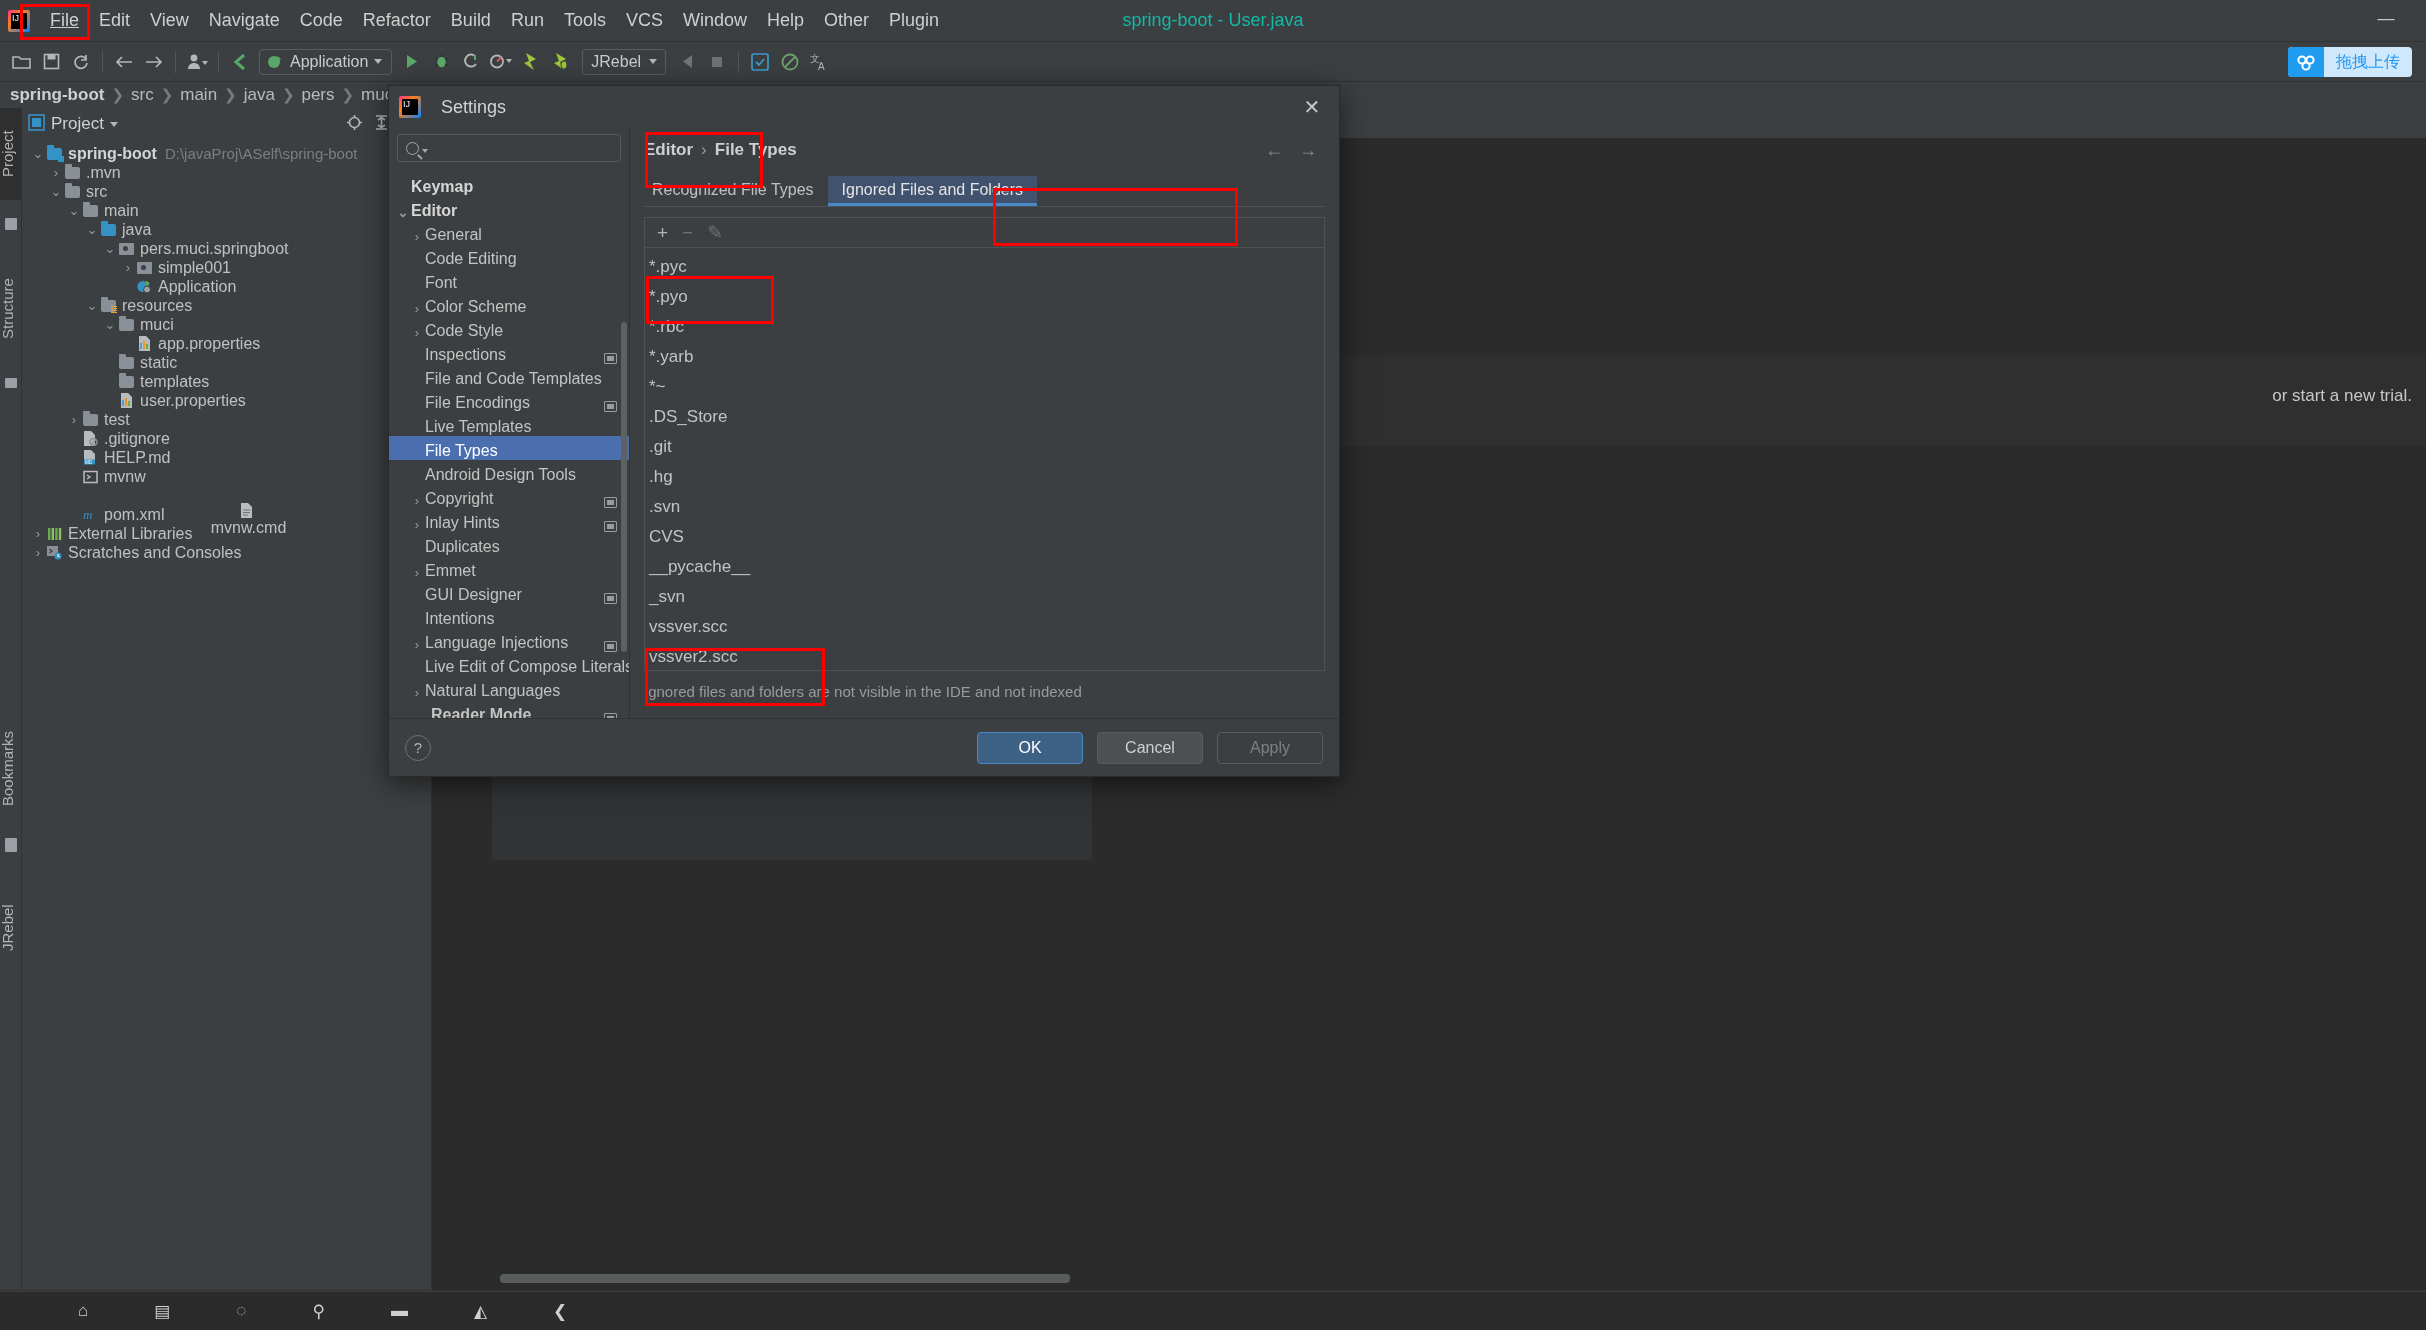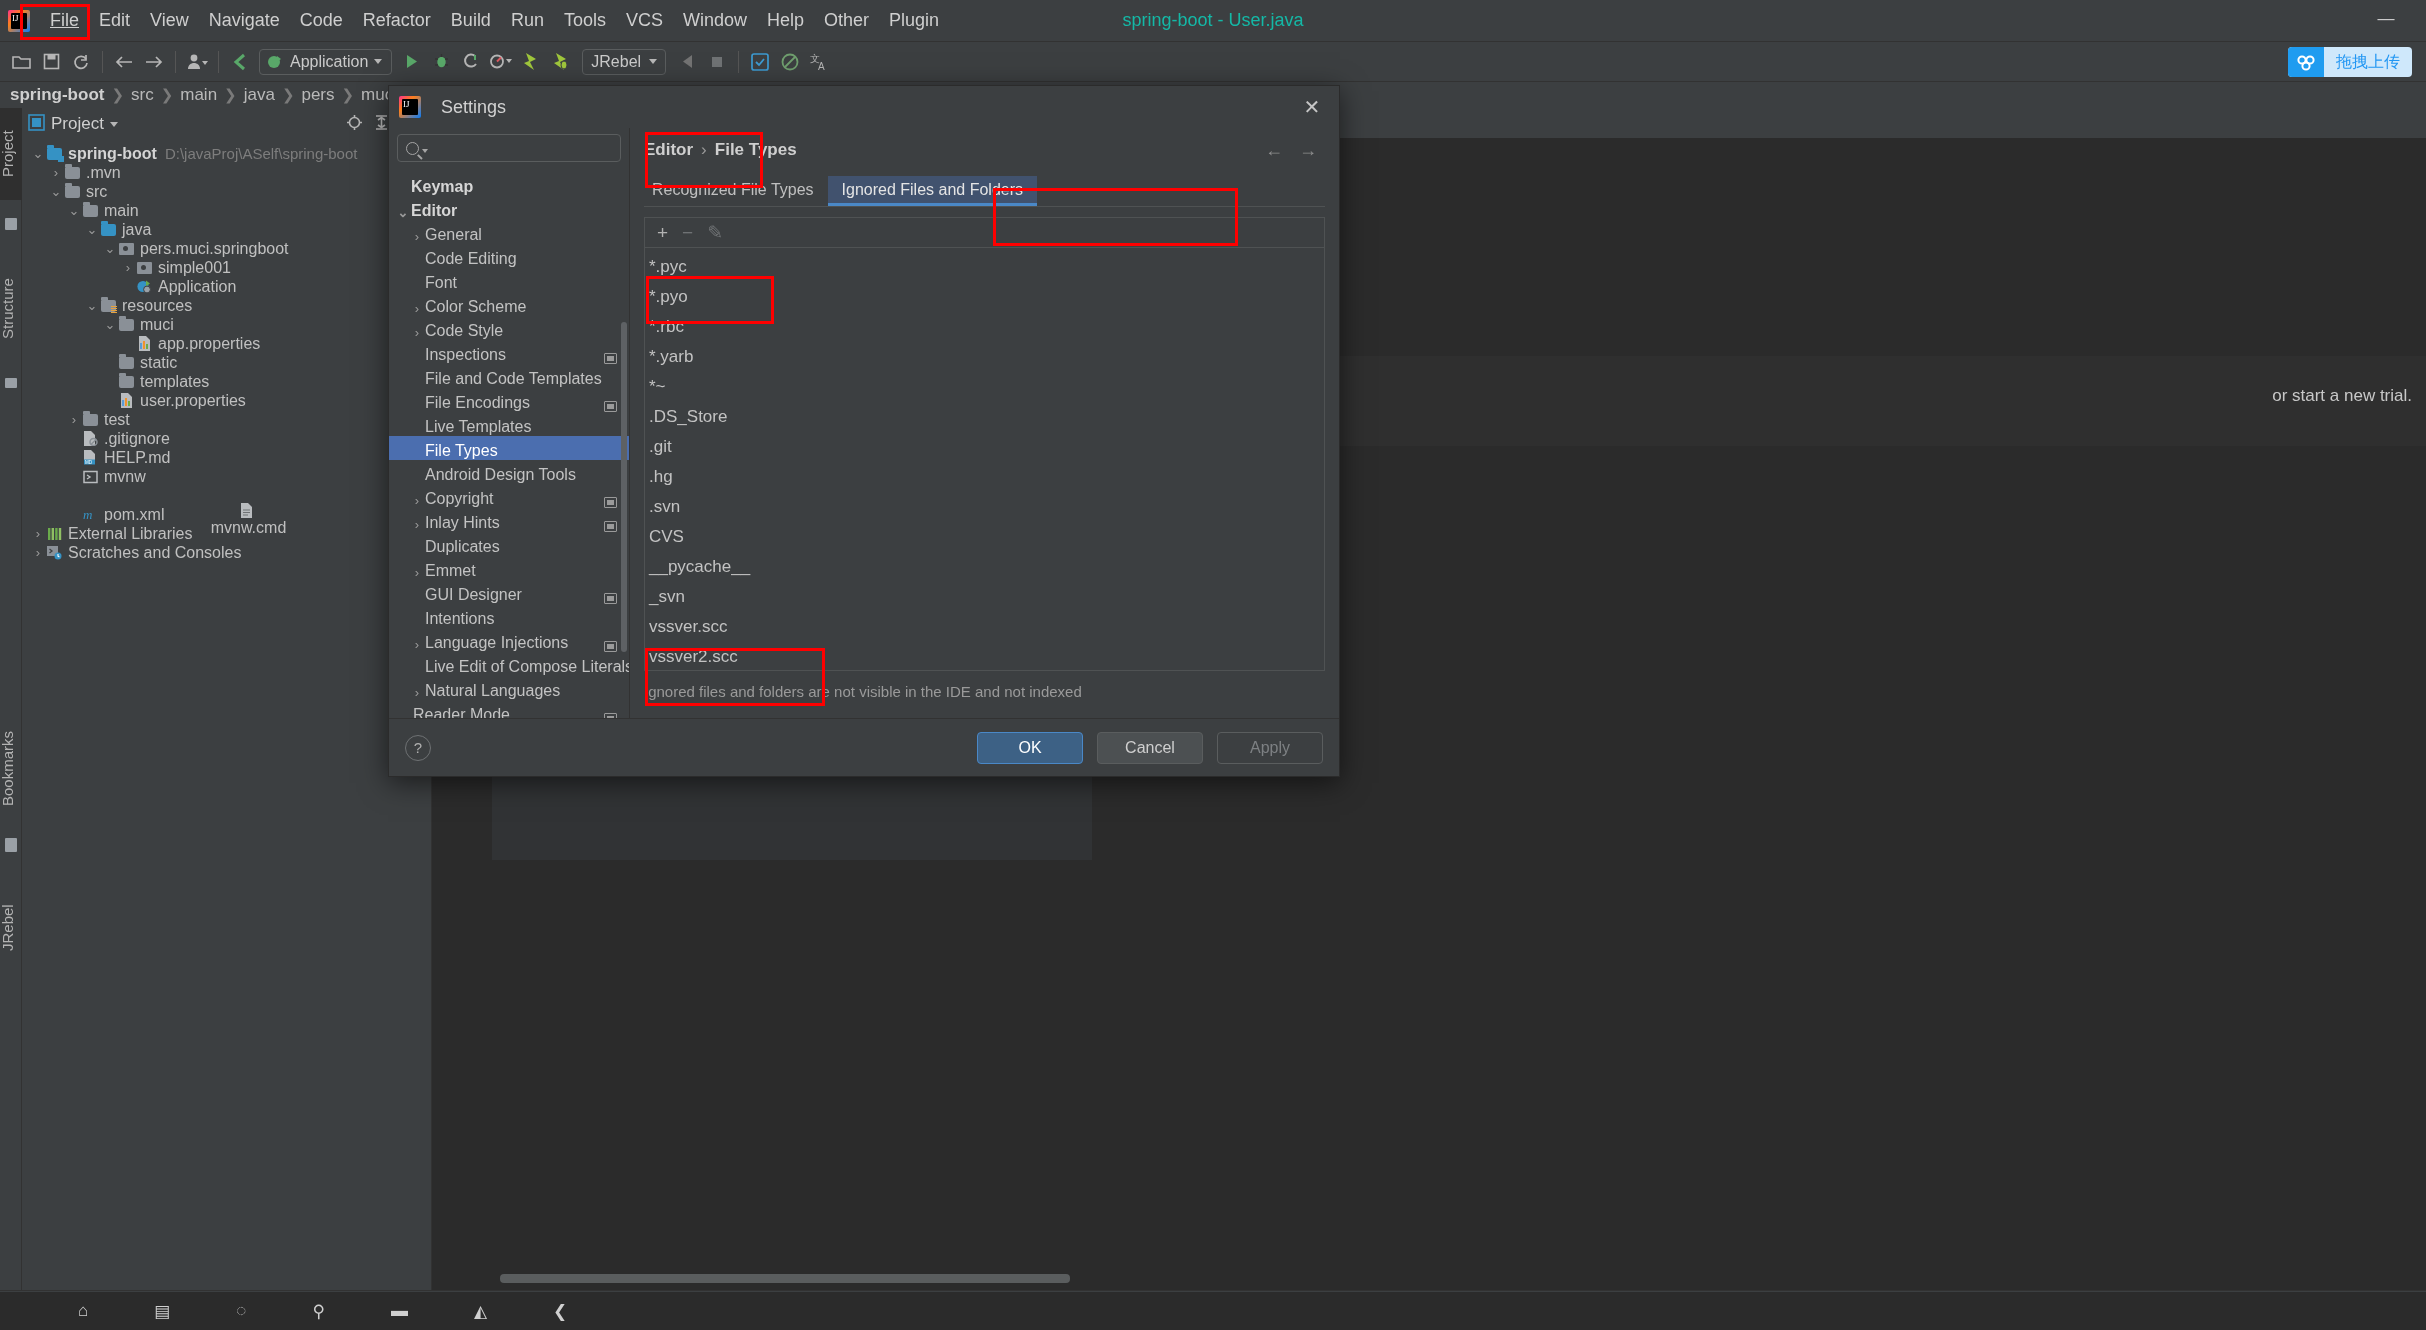--- a/index.html
+++ b/index.html
@@ -16,21 +16,21 @@
 
   
   .menubar{
     position:absolute; top:0; left:0; right:0; height:42px;
     background:#3c3f41; display:flex; align-items:center;
     border-bottom:1px solid #323232;
   }
   .ij-logo{ width:22px; height:22px; margin-left:8px; margin-right:10px; position:relative; flex:0 0 auto;}
   .ij-logo .sq{position:absolute;inset:0;background:linear-gradient(135deg,#ff318c 0%,#fc801d 35%,#087cfa 100%);border-radius:2px;}
   .ij-logo .inner{position:absolute;left:3px;top:3px;right:3px;bottom:3px;background:#000;border-radius:1px;}
-  .ij-logo .txt{position:absolute;left:4px;top:3px;color:#fff;font-size:9px;font-family:Liberation Serif, serif;line-height:10px;}
+  .ij-logo .txt{position:absolute;left:4px;top:3px;color:#fff;font-size:9px;font-family:Liberation Sans, sans-serif;line-height:10px;}
   .menubar .mi{
     padding:3px 10px; font-size:18px; color:#cfcfcf; cursor:default;
     white-space:nowrap;
   }
   .menubar .mi u{ text-decoration:underline; }
   .win-title{
     position:absolute; left:50%; transform:translateX(-50%);
     font-size:18px; color:#14b8a6; white-space:nowrap;
   }
   .win-min{
@@ -745,21 +745,21 @@
               <span class="badge"></span>
             </div>
             <div class="nitem" style="padding-left: 20px;">
               <span class="ar"></span>
               <span class="nlabel">Live Edit of Compose Literals</span>
             </div>
             <div class="nitem" style="padding-left: 20px;">
               <span class="ar">›</span>
               <span class="nlabel">Natural Languages</span>
             </div>
-            <div class="nitem" style="padding-left: 8px;">
+            <div class="nitem" style="padding-left: 26px; font-weight: bold;">
               <span class="ar"></span>
               <span class="nlabel">Reader Mode</span>
               <span class="badge"></span>
             </div>
           </div>
         <div class="nav-scroll"></div>
       </div>
     </div>
 
     <div class="dlg-right">

